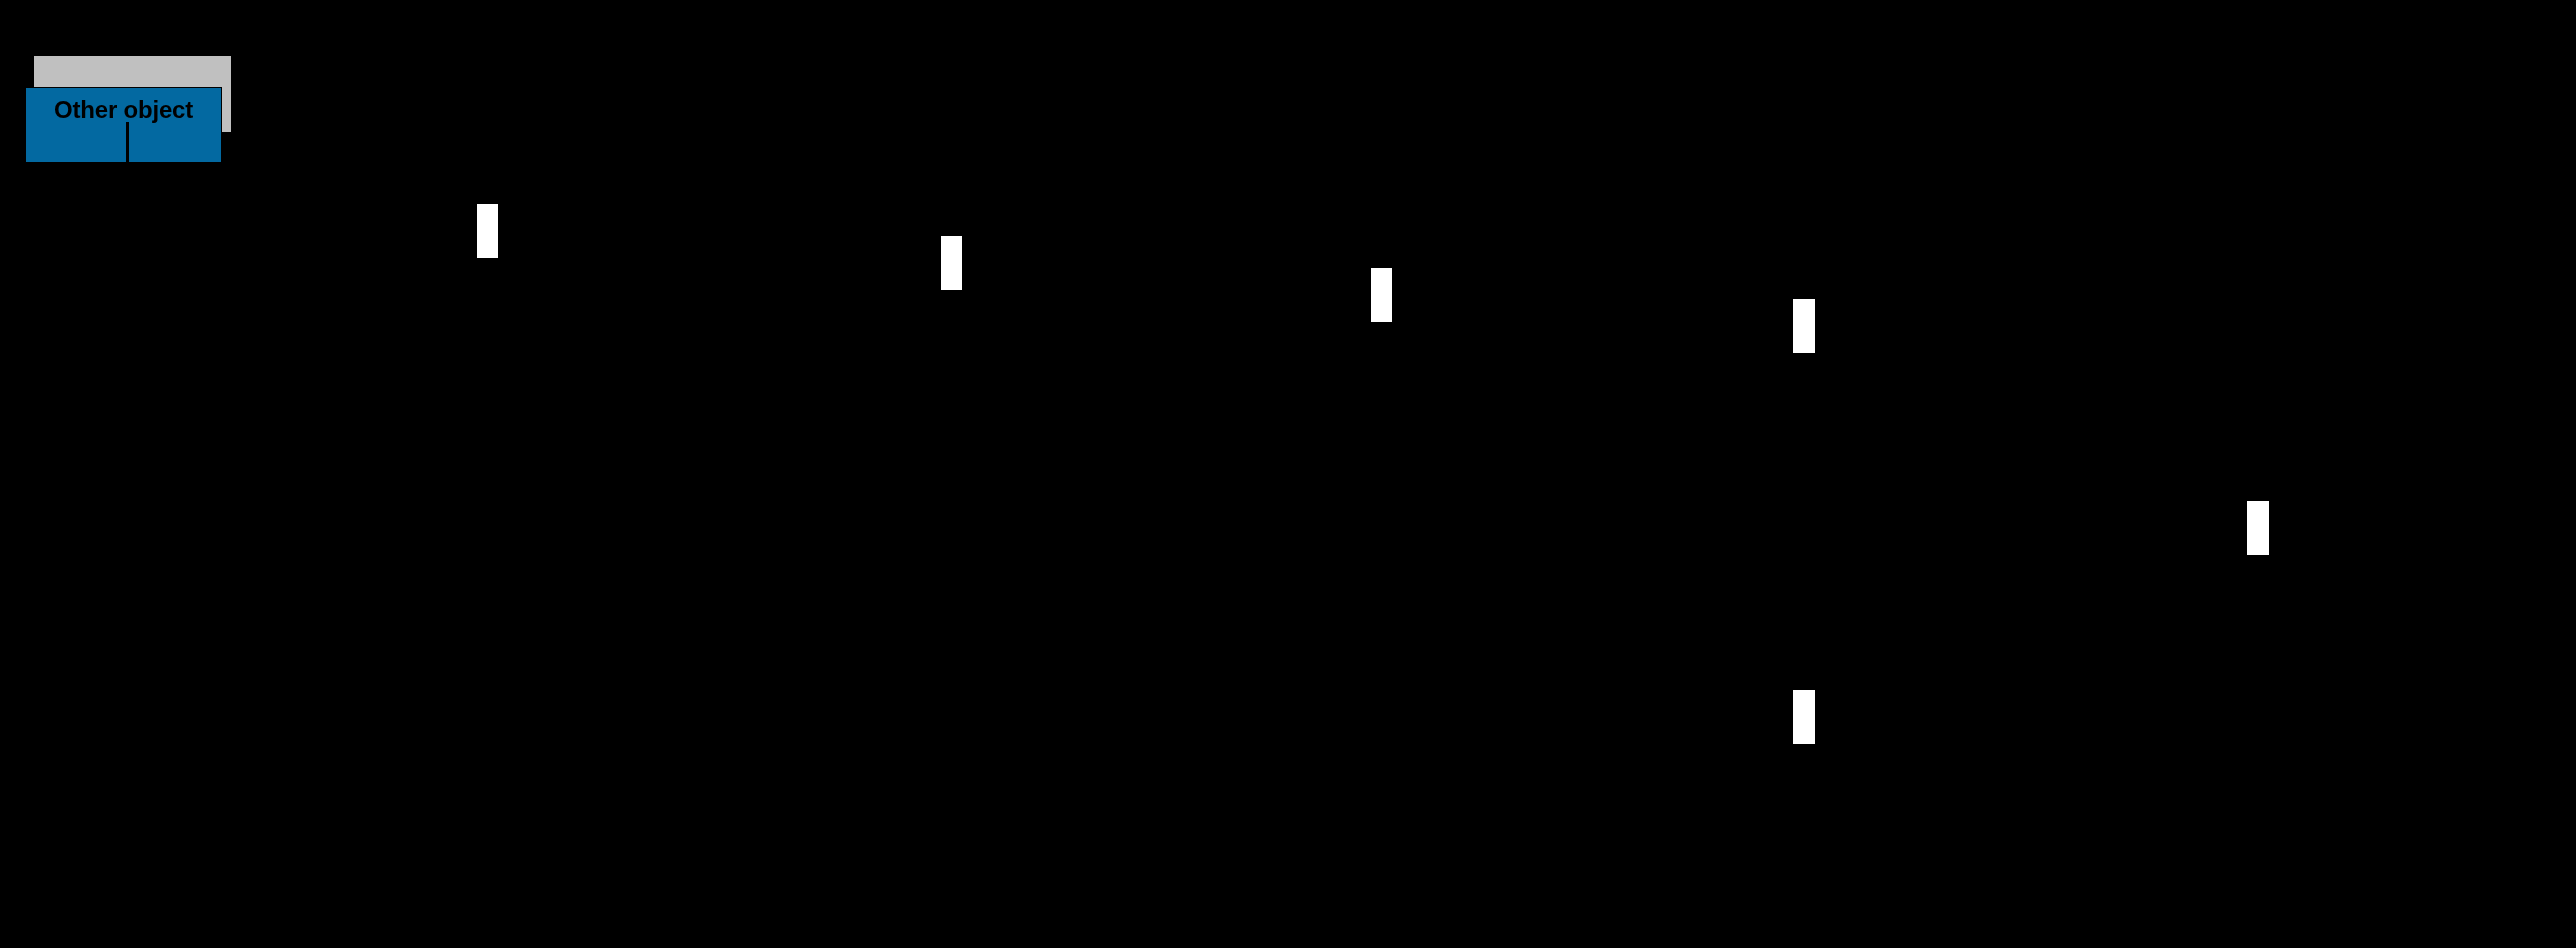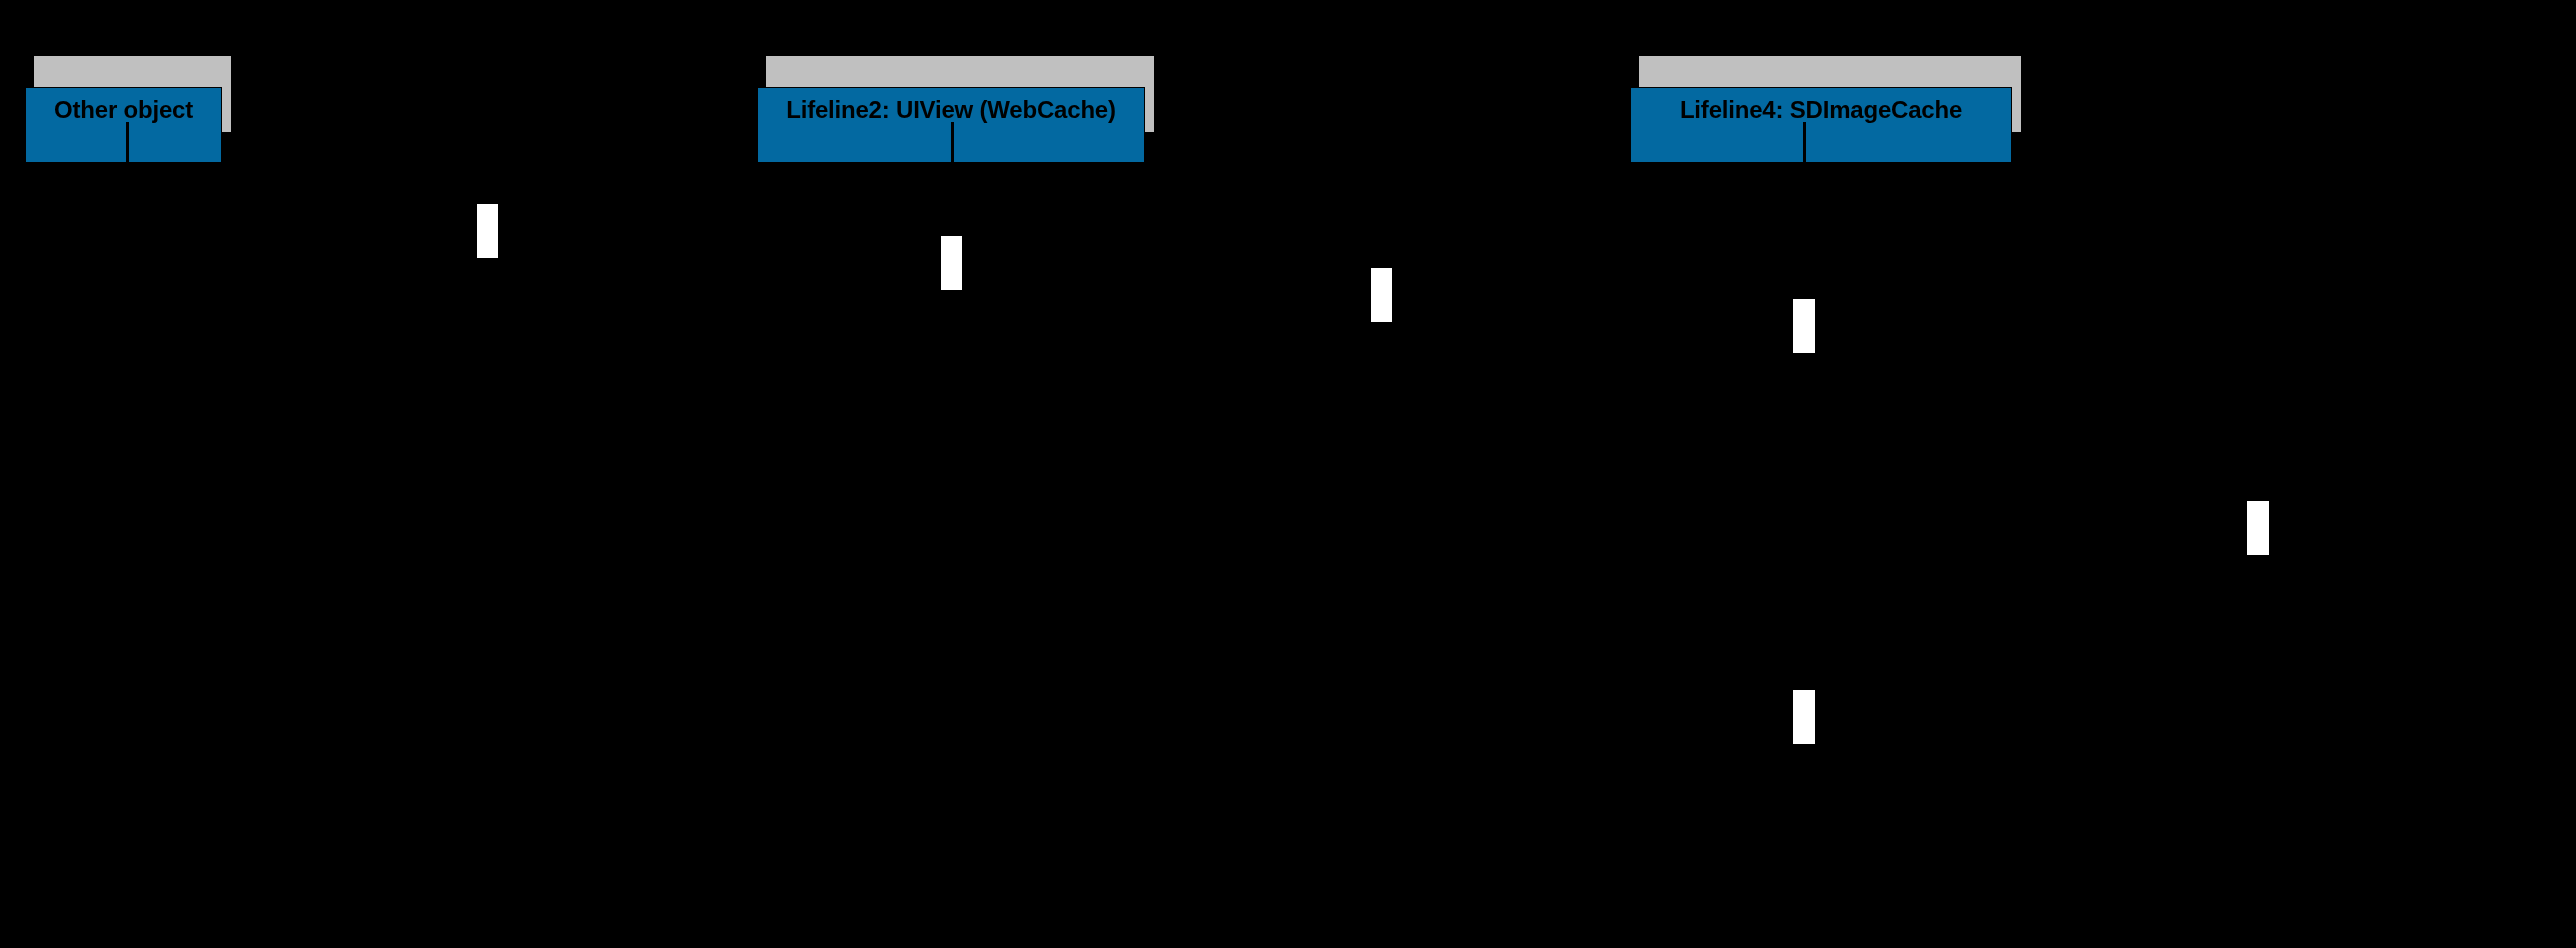--- a/index.html
+++ b/index.html
@@ -104,34 +104,22 @@
   <div class="lifeline-stem" style="left:2257px; top:122px; height:817px;"></div>
 
   <div class="participant" style="left:25px; top:47px; width:197px; height:76px;">
     <div class="shadow"></div>
     <div class="box">
       <span class="label">Other object</span>
     </div>
   </div>
 
 
-  <div class="participant" style="left:757px; top:47px; width:388px; height:76px;">
-    <div class="shadow"></div>
-    <div class="box">
-      <span class="label">Lifeline2: UIView (WebCache)</span>
-    </div>
-  </div>
 
 
-  <div class="participant" style="left:1630px; top:47px; width:382px; height:76px;">
-    <div class="shadow"></div>
-    <div class="box">
-      <span class="label">Lifeline4: SDImageCache</span>
-    </div>
-  </div>
 
 
   <div class="lifeline-tick" style="left:126px; top:122px;"></div>
   <div class="lifeline-tick" style="left:487px; top:122px;"></div>
   <div class="lifeline-tick" style="left:951px; top:122px;"></div>
   <div class="lifeline-tick" style="left:1380px; top:122px;"></div>
   <div class="lifeline-tick" style="left:1803px; top:122px;"></div>
   <div class="lifeline-tick" style="left:2257px; top:122px;"></div>
 
   <div class="message-line" style="left:127px; top:204px; width:350px;"></div>

